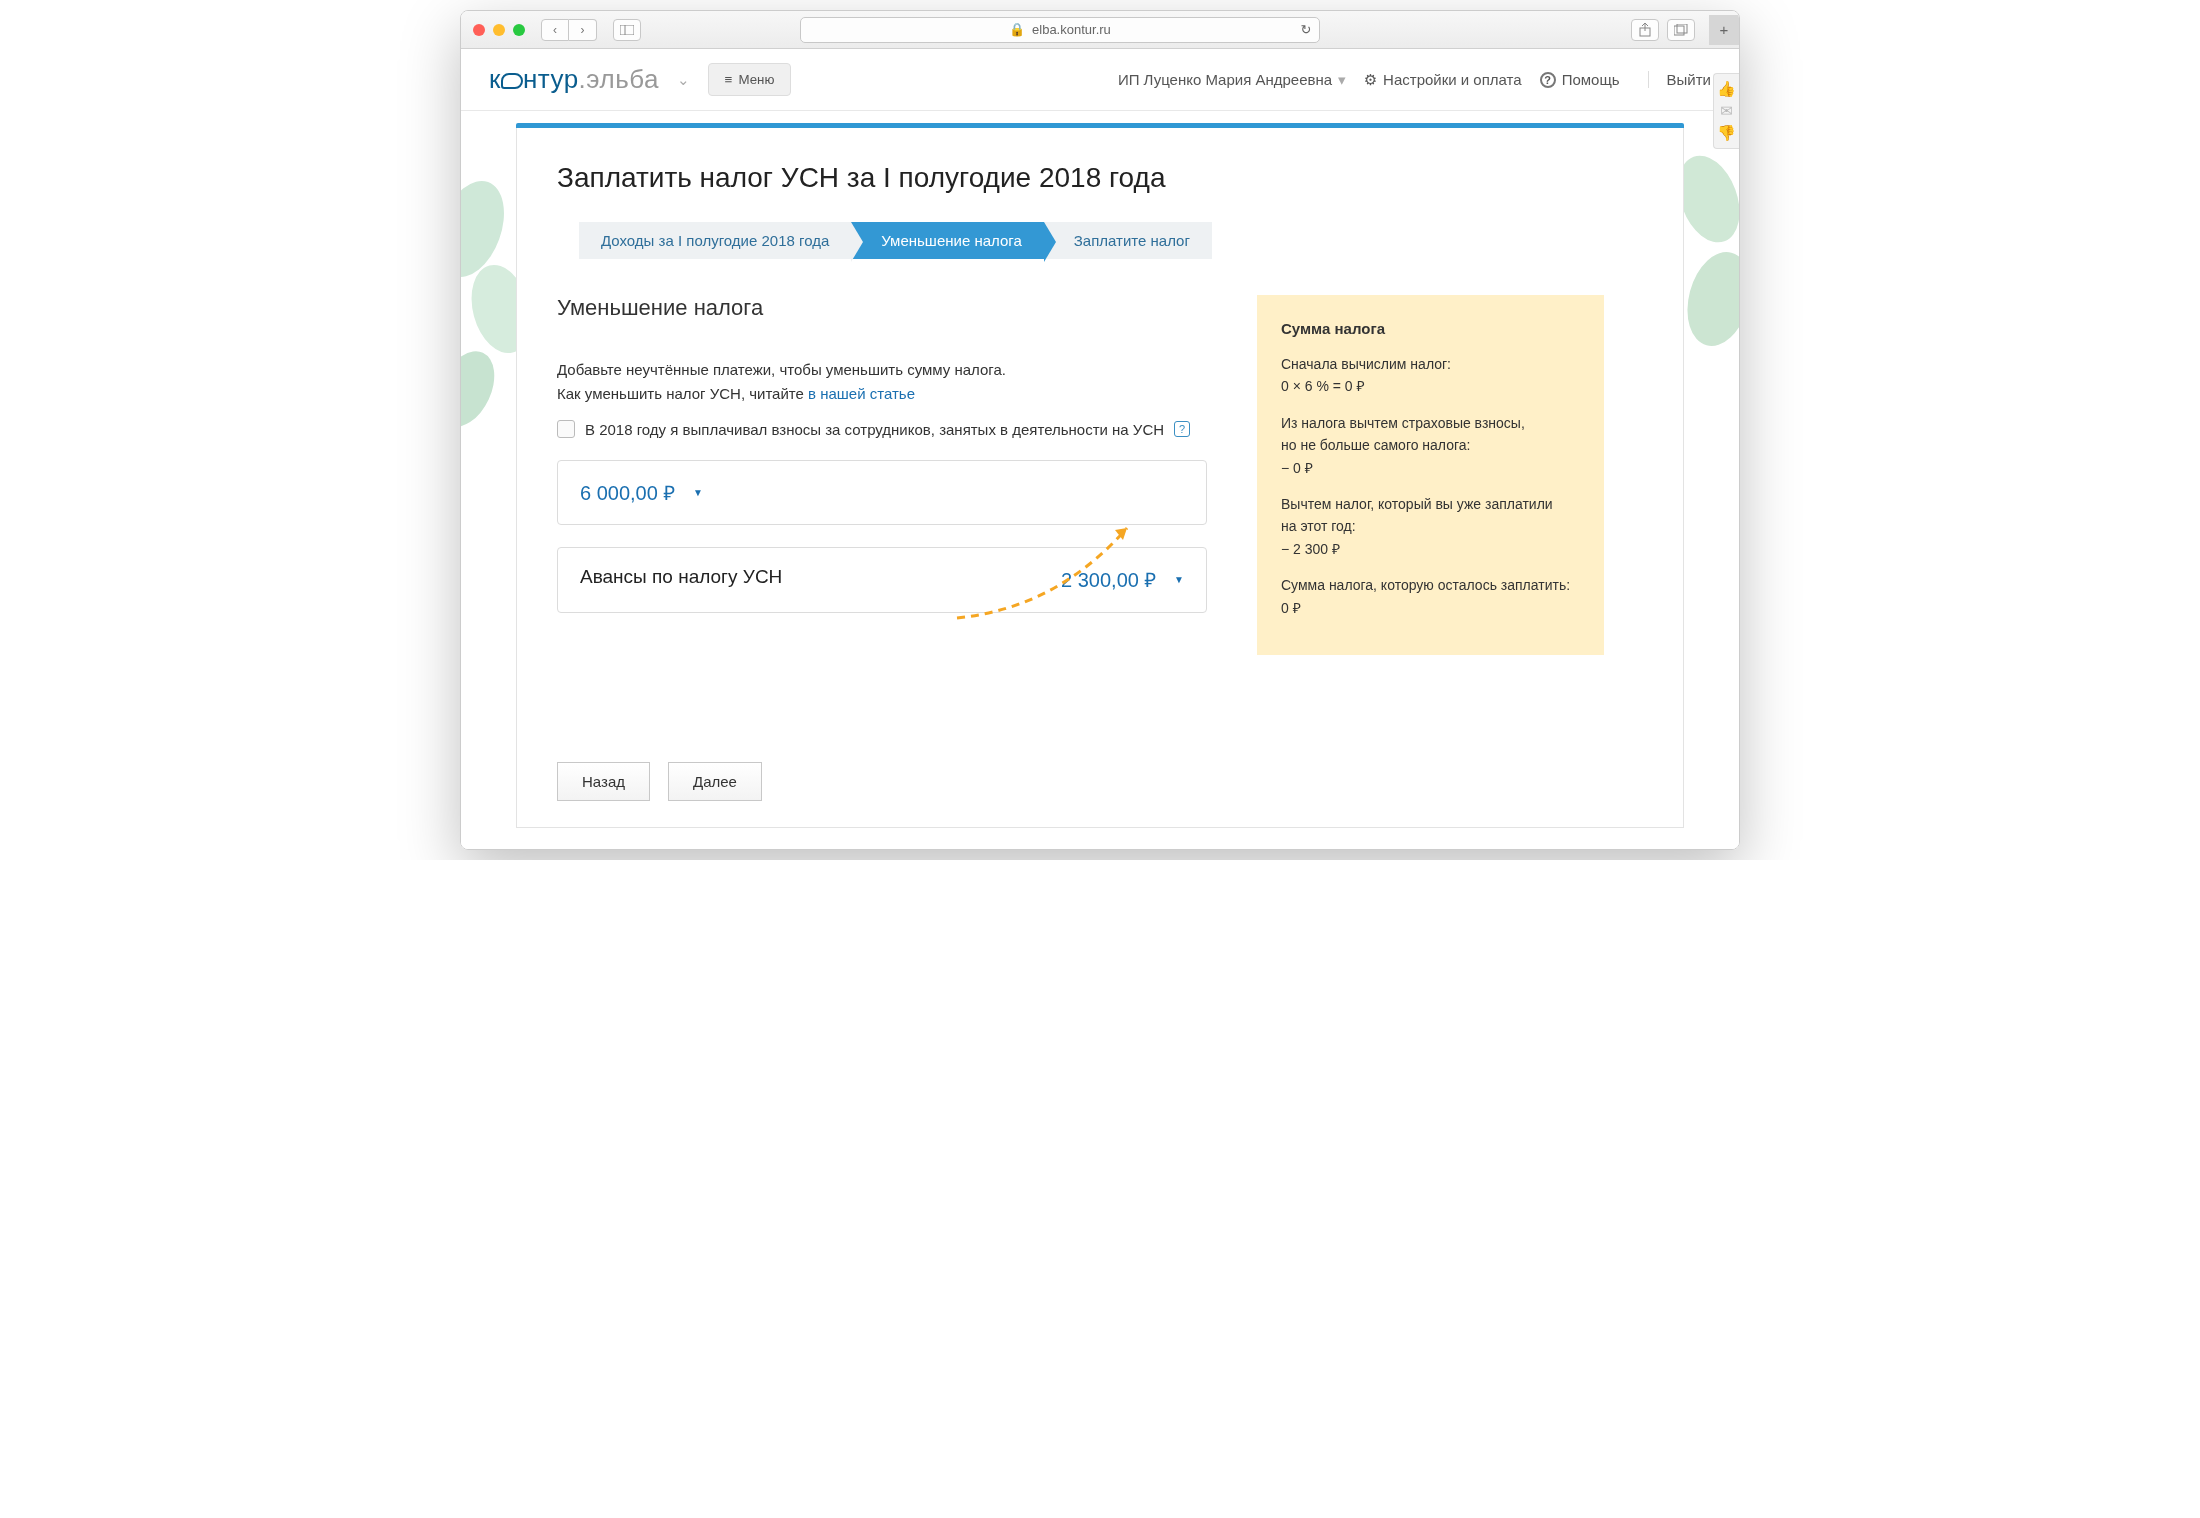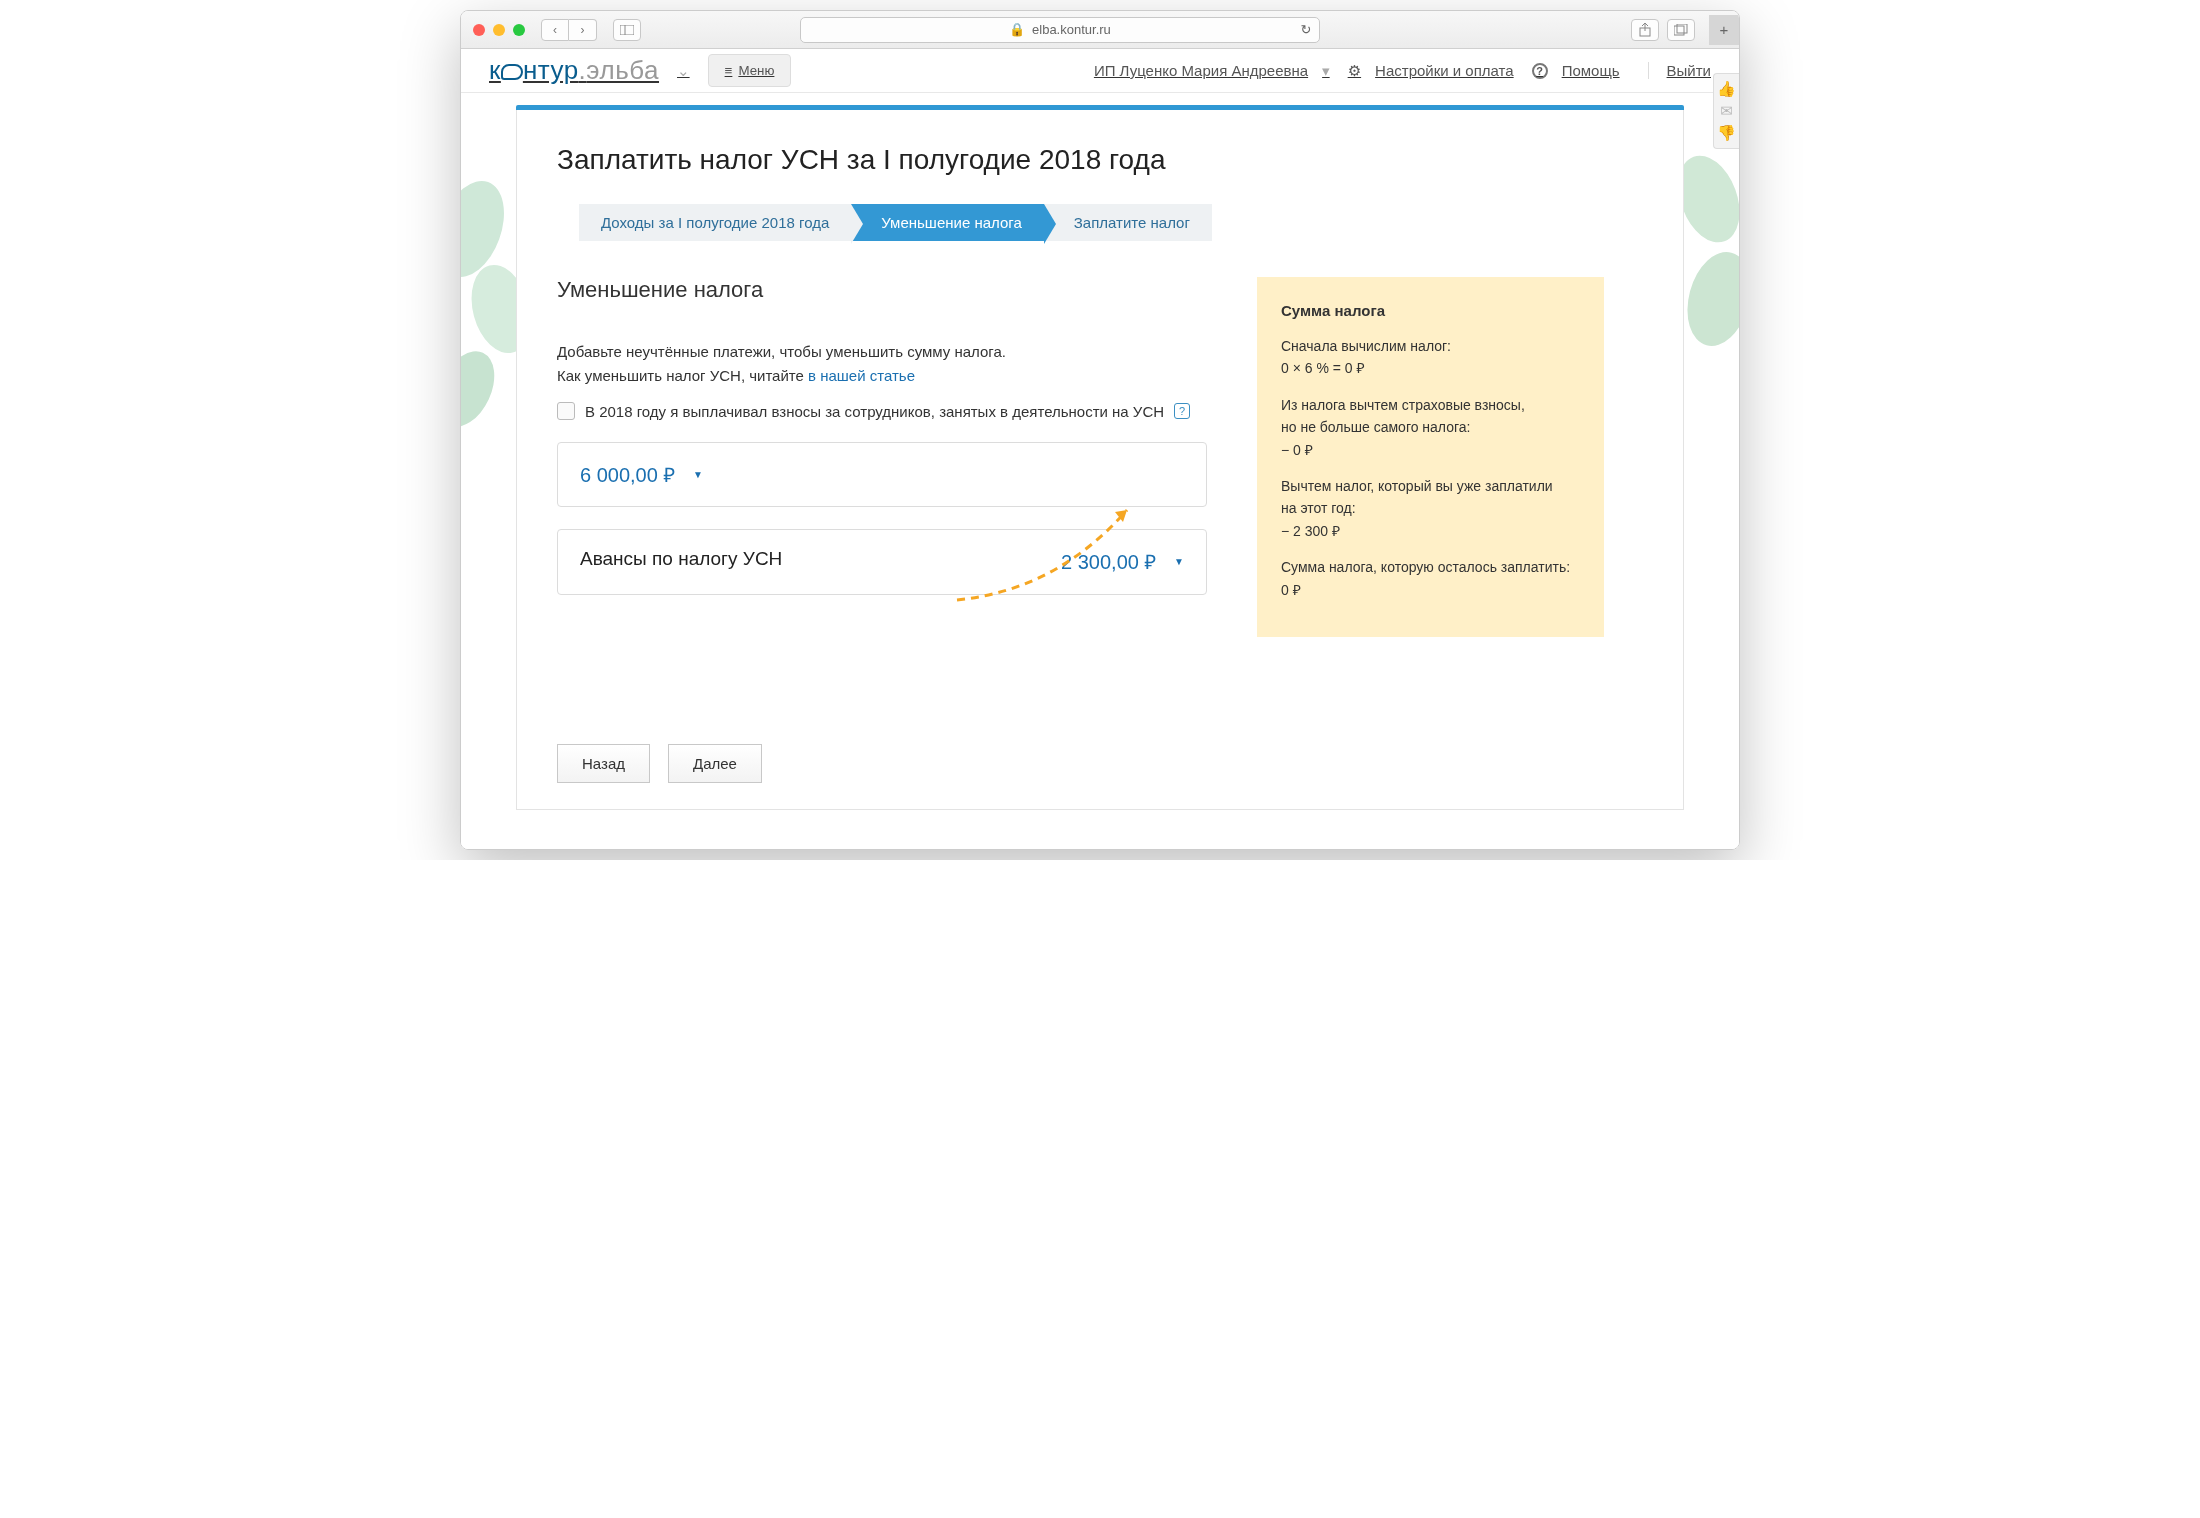--- a/index.html
+++ b/index.html
@@ -15,28 +15,28 @@
   .tb-group .tb-btn:last-child{border-radius:0 4px 4px 0;border-left:none;}
   .url-bar{flex:1;max-width:520px;margin:0 auto;height:26px;border:1px solid #c8c8c8;border-radius:5px;background:#fdfdfd;display:flex;align-items:center;justify-content:center;gap:6px;color:#666;font-size:13px;position:relative;}
   .url-bar .reload{position:absolute;right:8px;}
   .tb-right{display:flex;gap:8px;margin-left:auto;}
   .plus-tab{width:30px;height:30px;background:#d6d6d6;display:flex;align-items:center;justify-content:center;color:#666;margin:-4px -12px -4px 6px;}
 
   .viewport{position:relative;height:800px;overflow:hidden;}
   .bg-deco{position:absolute;inset:0;background:#fff;}
   .bg-deco svg{position:absolute;}
 
-  .topnav{position:relative;height:44px;background:#fff;border-bottom:1px solid #e8e8e8;display:flex;align-items:center;padding:0 28px;gap:18px;z-index:5;text-decoration:underline;}
+  .topnav{position:relative;height:62px;background:#fff;border-bottom:1px solid #e8e8e8;display:flex;align-items:center;padding:0 28px;gap:18px;z-index:5;}
   .logo{color:#0a5d8e;font-size:26px;font-weight:300;letter-spacing:.5px;}
   .logo .cloud{display:inline-block;width:22px;height:16px;border:2px solid #0a5d8e;border-radius:10px 10px 10px 4px;position:relative;top:1px;}
   .logo .thin{color:#999;}
   .chev-down{color:#aaa;cursor:pointer;}
   .menu-btn{background:#f0f0f0;border:1px solid #ddd;border-radius:4px;padding:8px 16px;color:#555;cursor:pointer;display:flex;align-items:center;gap:6px;}
   .nav-spacer{flex:1;}
-  .nav-link{color:#555;cursor:pointer;display:flex;align-items:center;gap:14px;}
+  .nav-link{color:#555;cursor:pointer;display:flex;align-items:center;gap:6px;}
   .nav-link.exit{margin-left:10px;padding-left:18px;border-left:1px solid #ddd;}
 
   .page-wrap{position:relative;z-index:3;margin:0 55px;}
   .blue-bar{height:5px;background:#2f98d4;border-radius:2px 2px 0 0;margin-top:12px;}
   .card{background:#fff;border:1px solid #e3e3e3;border-top:none;padding:34px 40px;min-height:700px;position:relative;}
   h1{font-size:28px;font-weight:400;color:#222;margin-bottom:28px;}
   .steps{display:flex;align-items:center;margin-bottom:36px;padding-left:22px;}
   .step{padding:10px 22px;background:#eef1f3;color:#2f6f9a;position:relative;font-size:15px;cursor:pointer;}
   .step.active{background:#3398d4;color:#fff;}
   .step::after{content:"";position:absolute;right:-12px;top:0;border-left:12px solid #eef1f3;border-top:20px solid transparent;border-bottom:20px solid transparent;z-index:1;}

